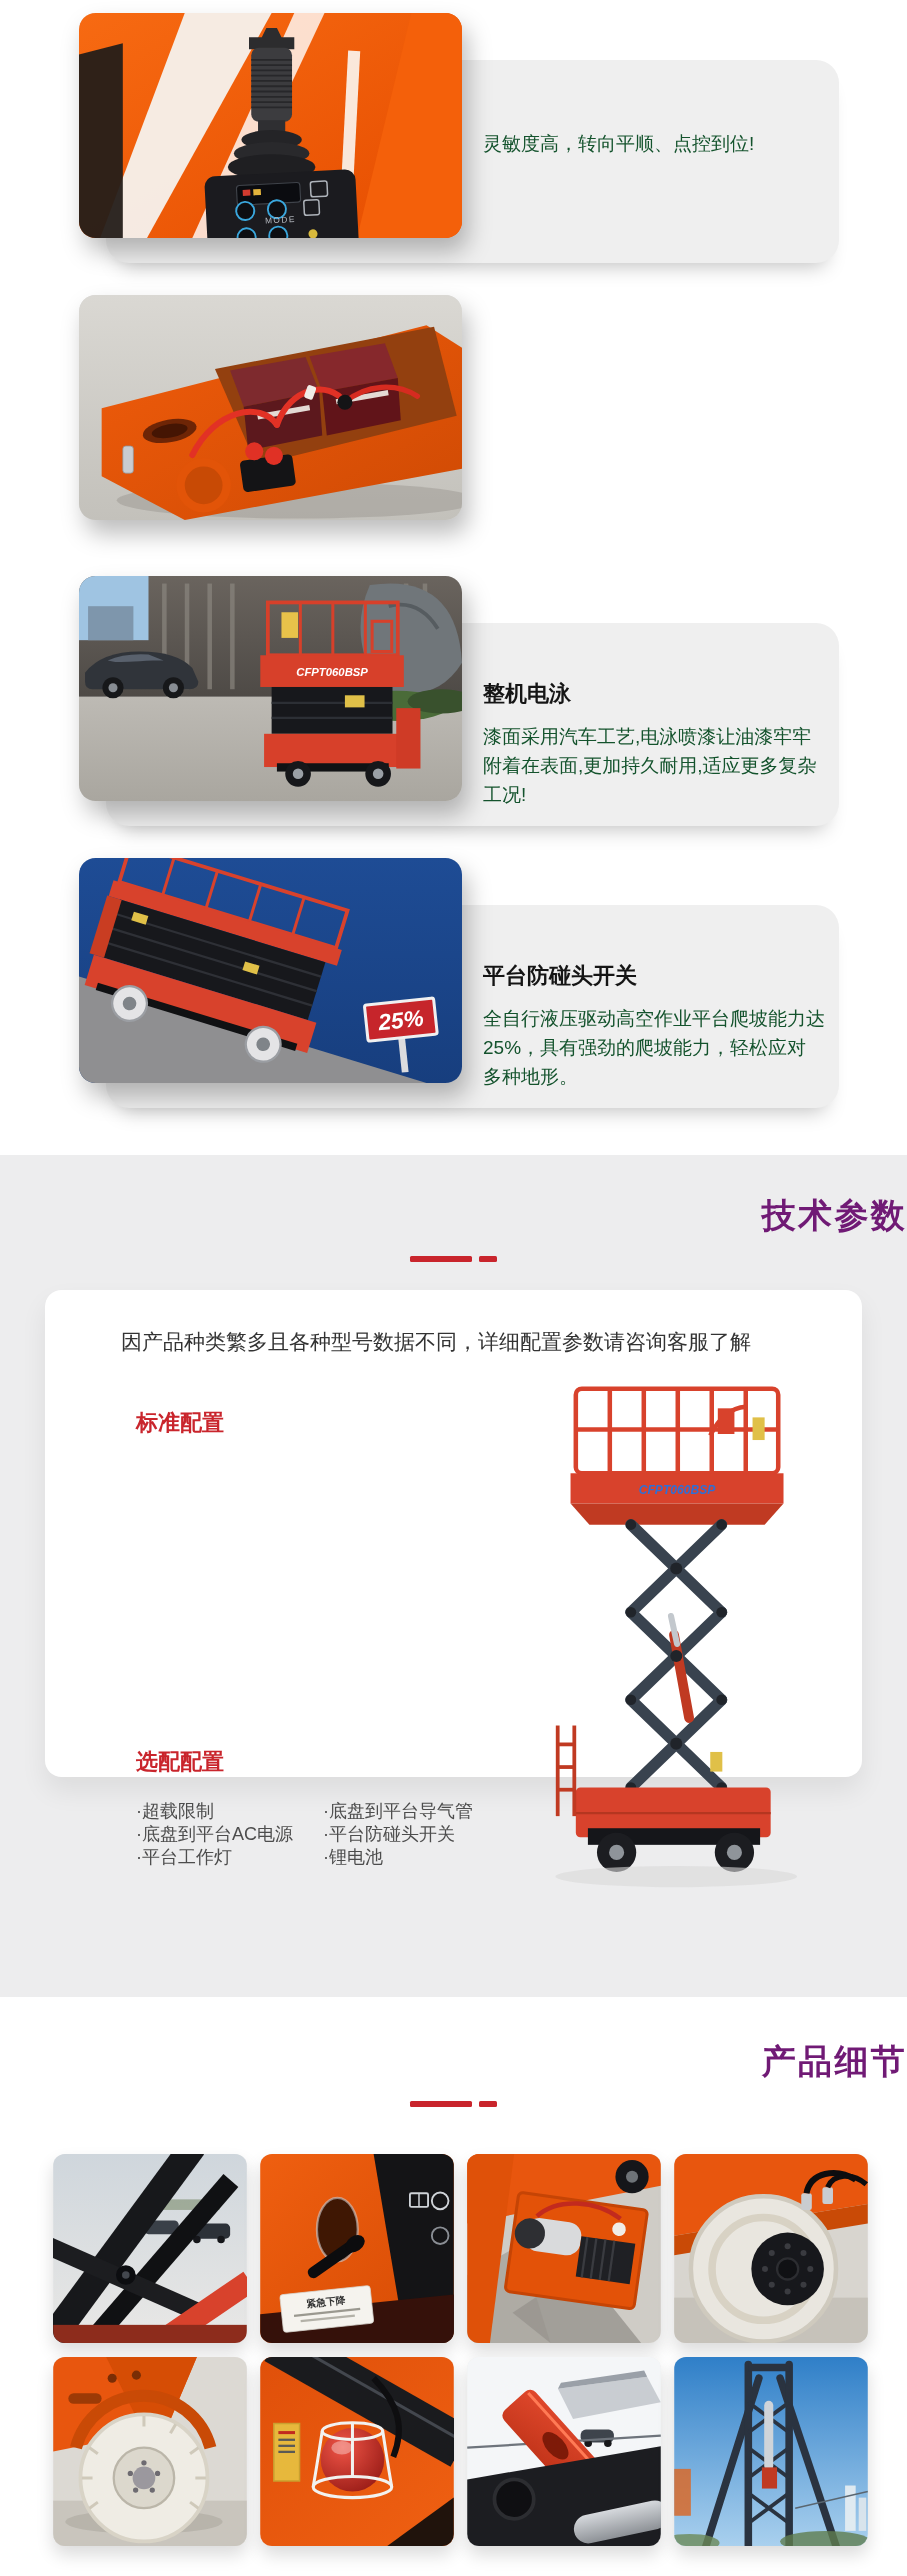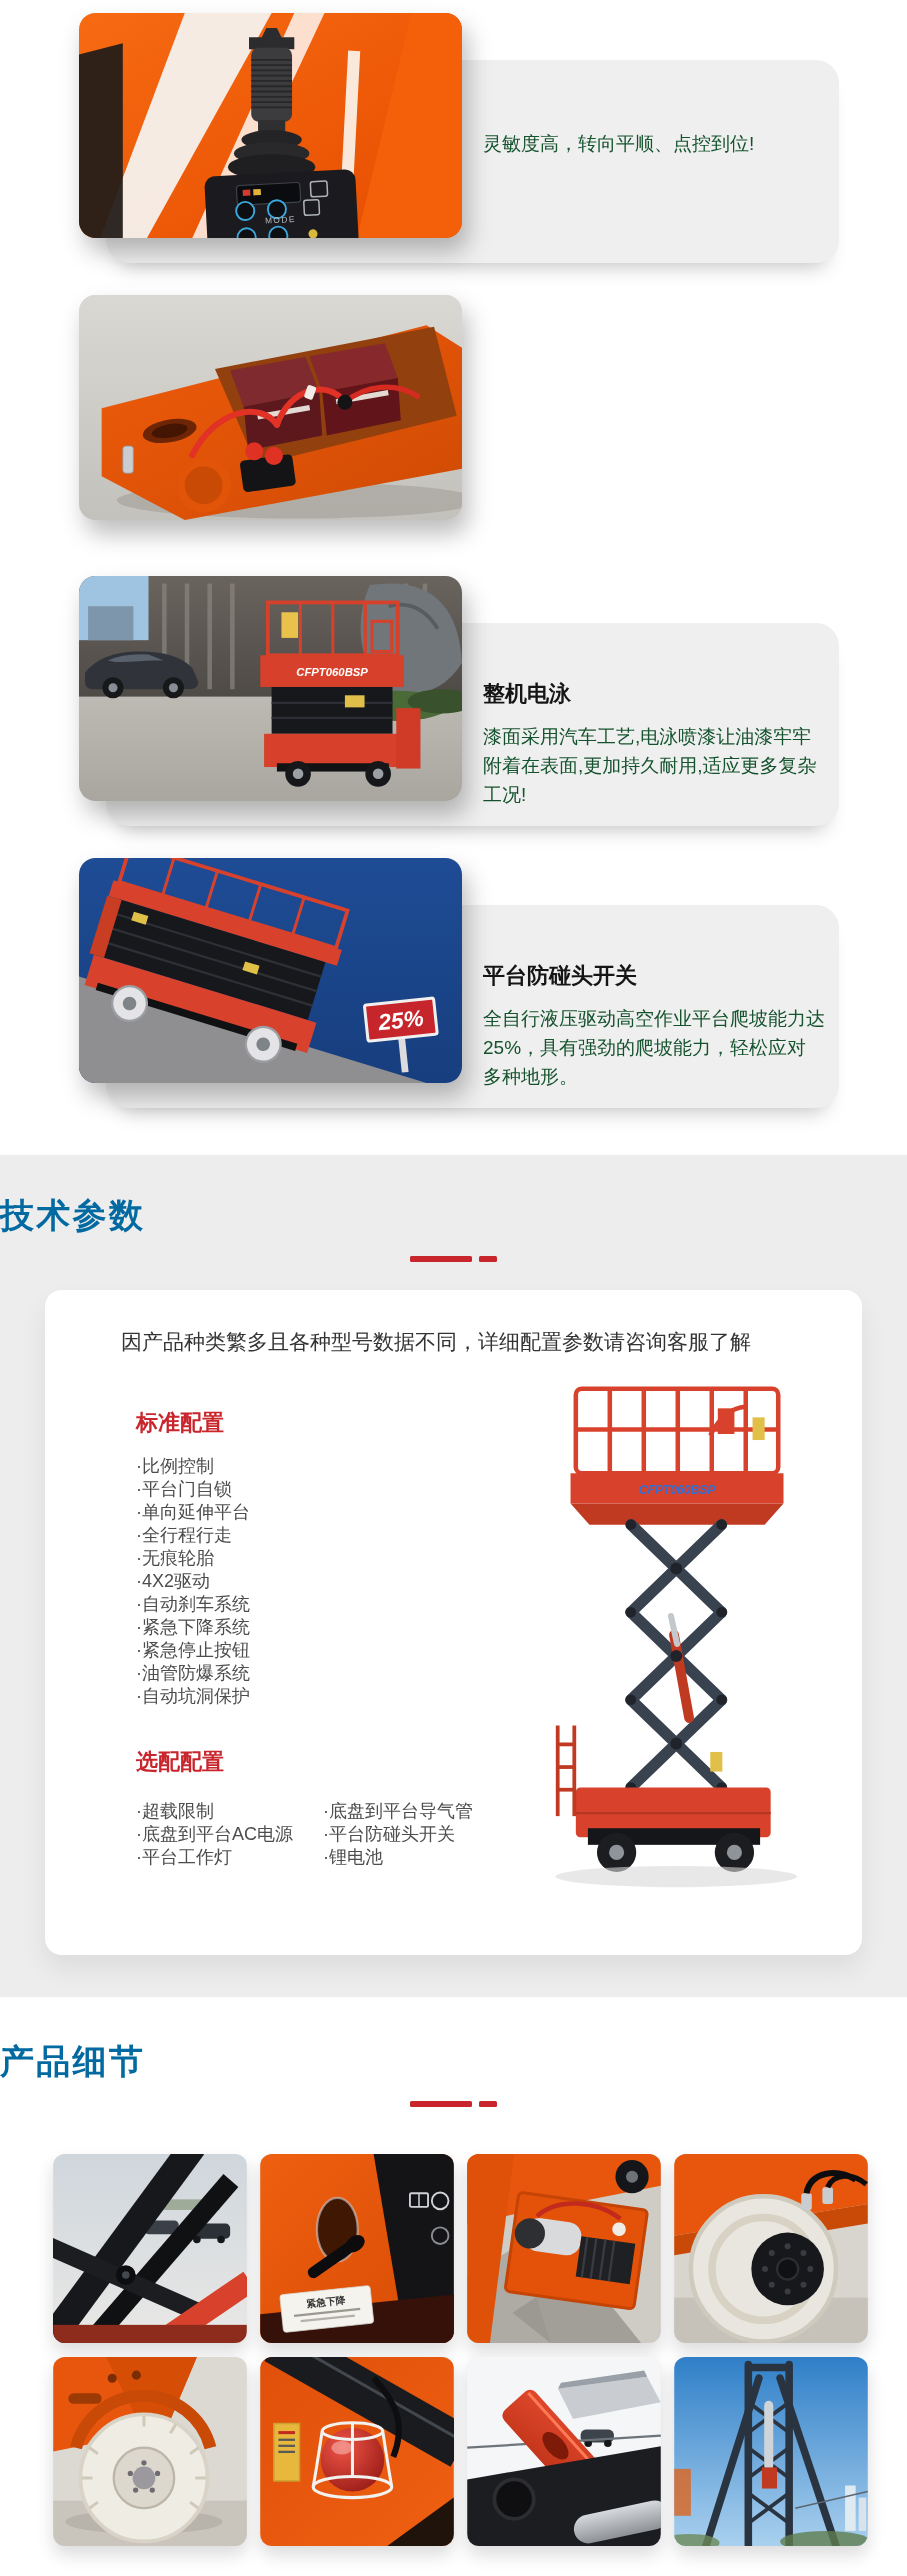--- a/index.html
+++ b/index.html
@@ -15,29 +15,29 @@
         background:#efefef;border-radius:23px;box-shadow:0 16.6px 19.7px -13.6px rgba(0,0,0,.25);}
   .feature .ftext{position:absolute;left:377px;top:56px;width:342px;}
   .ftitle{margin:0;font-size:22px;font-weight:bold;color:#151515;}
   .fdesc{margin:13px 0 0 0;font-size:19px;color:#14532d;line-height:29px;}
   .photo{position:absolute;left:79px;top:0;width:383px;height:225px;border-radius:16.6px;
         overflow:hidden;box-shadow:6px 13.6px 23px rgba(0,0,0,.26);background:#ddd;}
   .photo svg{width:100%;height:100%;}
 
   
   .tech{position:absolute;left:0;top:1155px;width:907px;height:842px;background:#ededee;}
-  .sec-head{position:absolute;left:0;width:907px;margin:0;text-align:left;
-        font-size:34px;font-weight:600;color:#0369a1;letter-spacing:2.3px;}
+  .sec-head{position:absolute;left:0;width:907px;margin:0;text-align:right;
+        font-size:34px;font-weight:600;color:#701a75;letter-spacing:2.3px;}
   .tech .sec-head{top:38px;}
   .dashes{position:absolute;left:0;width:907px;display:flex;justify-content:center;
         align-items:center;gap:7.6px;}
   .tech .dashes{top:101px;}
   .dash-a{width:62px;height:6px;background:#c9252c;border-radius:1.5px;}
   .dash-b{width:18px;height:6px;background:#c9252c;border-radius:1.5px;}
-  .tech-card{position:absolute;left:45px;top:135px;width:817px;height:665px;background:#fff;
+  .tech-card{position:absolute;left:45px;top:135px;width:817px;height:487px;background:#fff;
         border-radius:16.6px;box-shadow:0 13.6px 27px rgba(0,0,0,.07);}
   .intro{position:absolute;left:76px;top:38px;margin:0;font-size:21px;color:#333;}
   .cfg-title{position:absolute;margin:0;font-size:22px;font-weight:bold;color:#c9252c;}
   #std-title{left:91px;top:118px;}
   #opt-title{left:91px;top:457px;}
   ul.cfg{position:absolute;margin:0;padding:0;list-style:none;font-size:18px;color:#4d4d4d;}
   ul.cfg li{height:23px;line-height:23px;white-space:nowrap;}
   #std-left{left:91px;top:165px;}
   #std-right{left:278px;top:165px;}
   #opt-left{left:91px;top:510px;}
@@ -276,33 +276,20 @@
   <div class="tech">
     <h2 class="sec-head">技术参数</h2>
     <div class="dashes">
       <span class="dash-a"></span>
       <span class="dash-b"></span>
     </div>
     <div class="tech-card">
       <p class="intro">因产品种类繁多且各种型号数据不同，详细配置参数请咨询客服了解</p>
 
       <h4 class="cfg-title" id="std-title">标准配置</h4>
-      <ul class="cfg" id="std-left">
-          <li>·比例控制</li>
-          <li>·平台门自锁</li>
-          <li>·单向延伸平台</li>
-          <li>·全行程行走</li>
-          <li>·无痕轮胎</li>
-          <li>·4X2驱动</li>
-          <li>·自动刹车系统</li>
-          <li>·紧急下降系统</li>
-          <li>·紧急停止按钮</li>
-          <li>·油管防爆系统</li>
-          <li>·自动坑洞保护</li>
-        </ul>
 
       <h4 class="cfg-title" id="opt-title">选配配置</h4>
       <ul class="cfg" id="opt-left">
           <li>·超载限制</li>
           <li>·底盘到平台AC电源</li>
           <li>·平台工作灯</li>
         </ul>
       <ul class="cfg" id="opt-right">
           <li>·底盘到平台导气管</li>
           <li>·平台防碰头开关</li>

